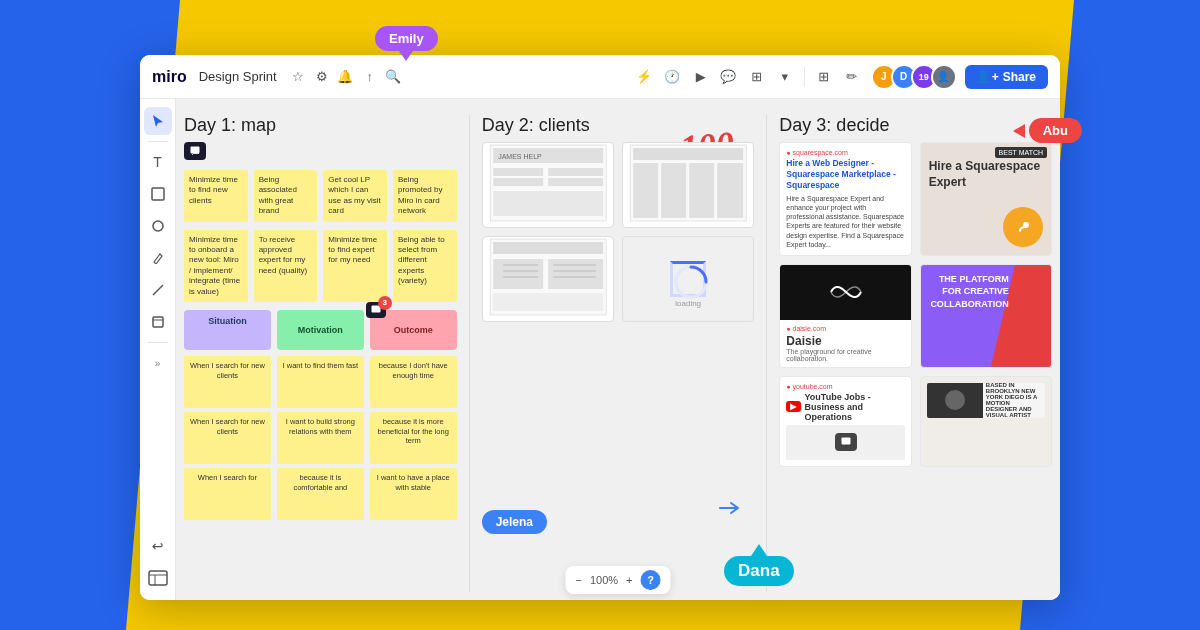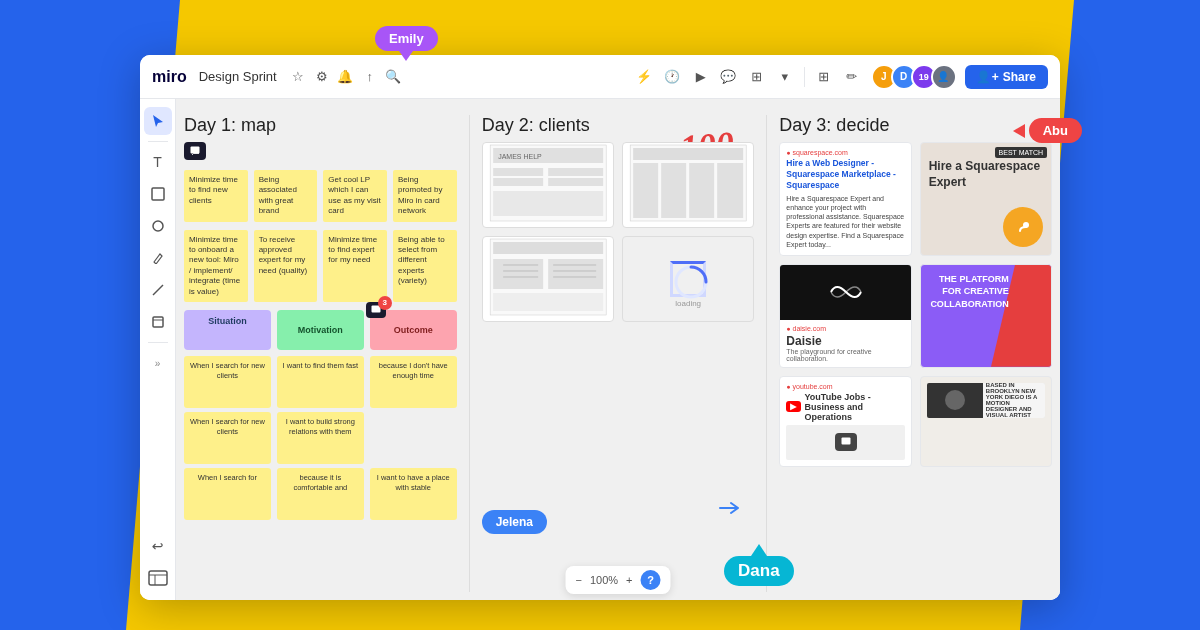--- a/index.html
+++ b/index.html
@@ -548,20 +548,21 @@
           </div>
 
           <div class="sticky-note-rows">
             <div class="sticky-note-sm"><span>When I search for new clients</span></div>
             <div class="sticky-note-sm"><span>I want to find them fast</span></div>
             <div class="sticky-note-sm"><span>because I don't have enough time</span></div>
           </div>
           <div class="sticky-note-rows" style="margin-top:4px;">
             <div class="sticky-note-sm"><span>When I search for new clients</span></div>
             <div class="sticky-note-sm"><span>I want to build strong relations with them</span></div>
+            <div class="sticky-note-sm"><span>because it is more beneficial for the long term</span></div>
           </div>
           <div class="sticky-note-rows" style="margin-top:4px;">
             <div class="sticky-note-sm"><span>When I search for</span></div>
             <div class="sticky-note-sm"><span>because it is comfortable and</span></div>
             <div class="sticky-note-sm"><span>I want to have a place with stable</span></div>
           </div>
         </div>
 
         <div style="width:1px; background:#ddd; margin:0 4px;"></div>
 

